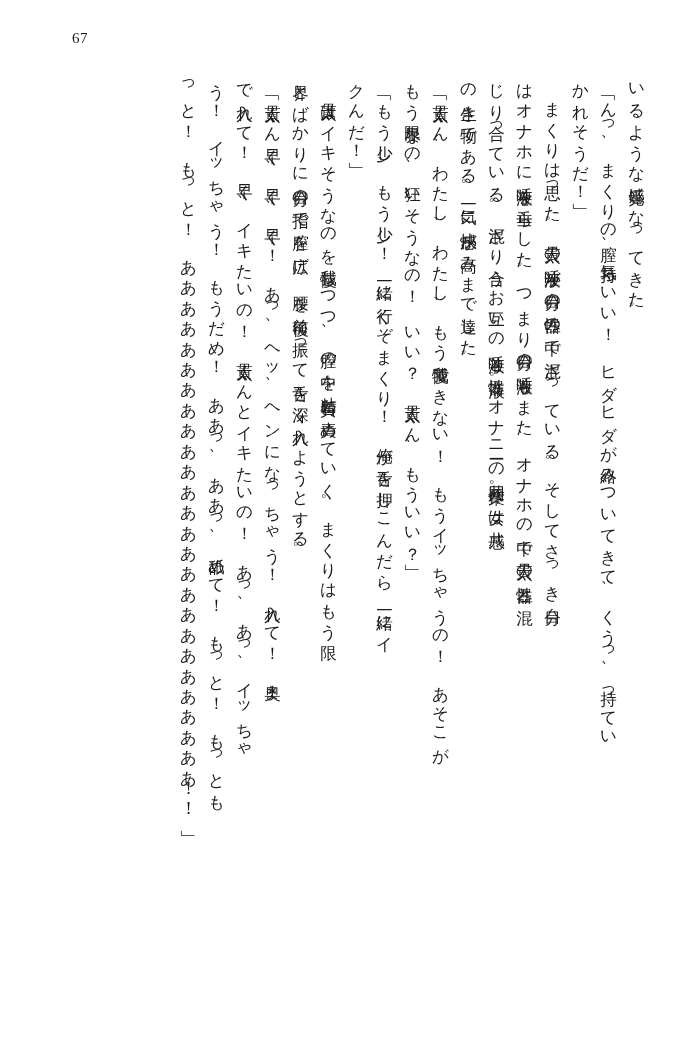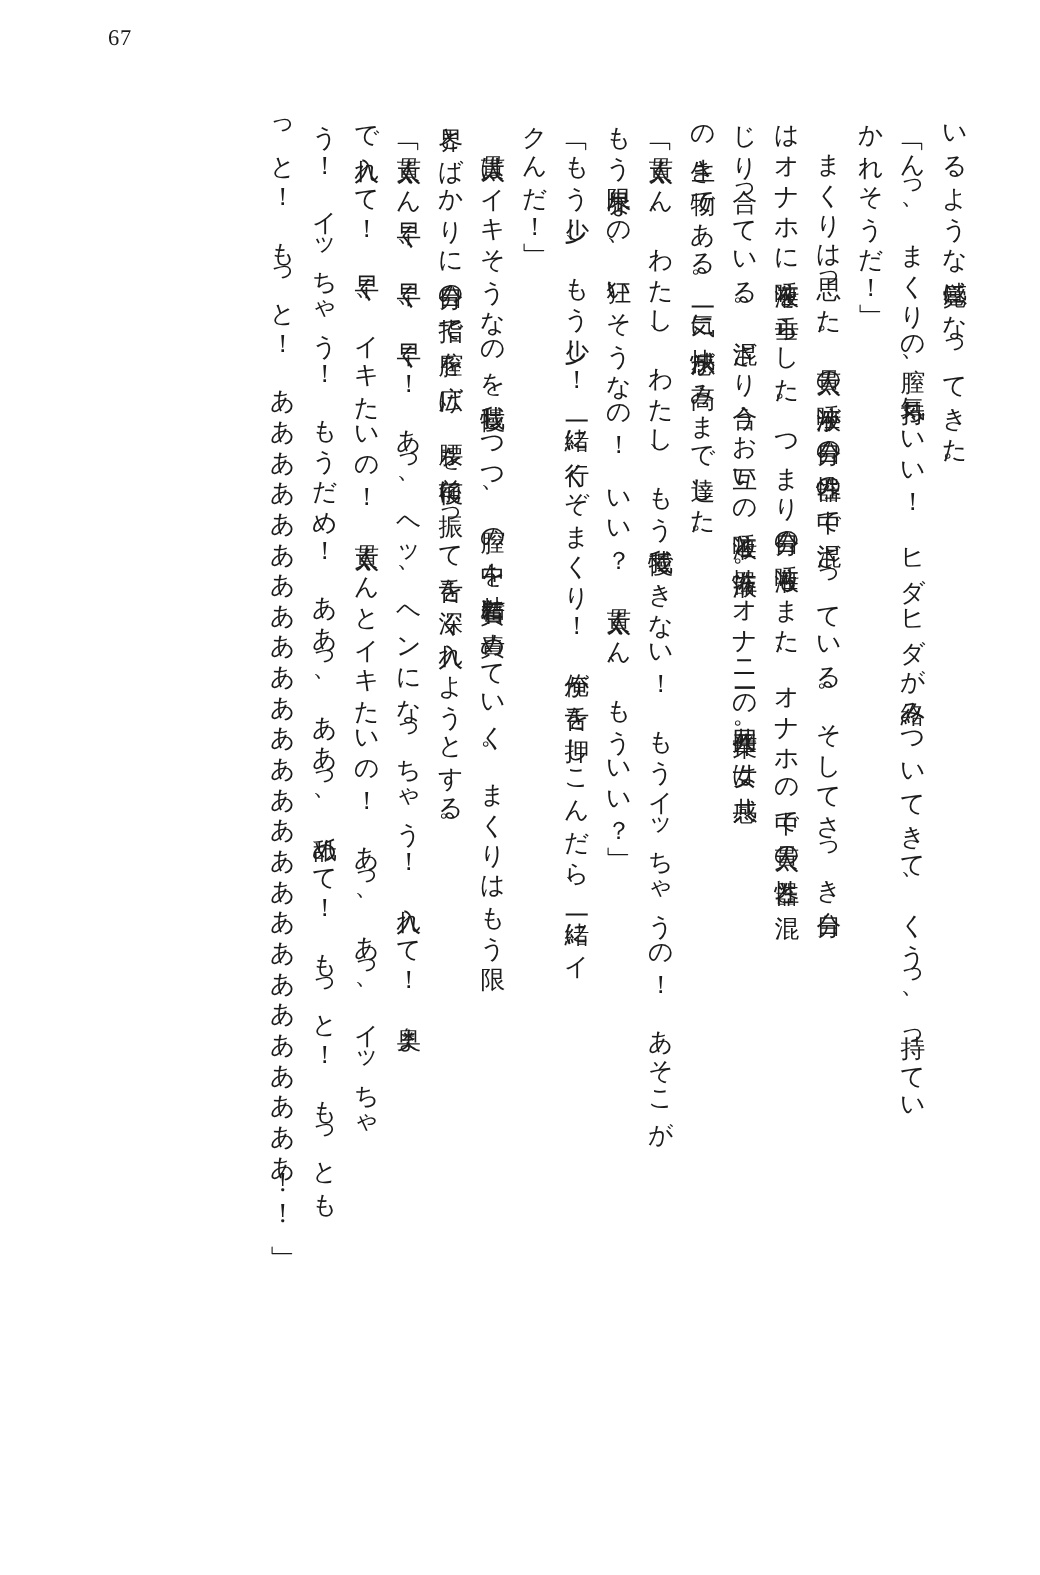--- a/index.html
+++ b/index.html
@@ -12,21 +12,21 @@
   }
   #page {
     position: relative;
     width: 693px;
     height: 1050px;
     background: #ffffff;
     overflow: hidden;
   }
   .page-number {
     position: absolute;
-    top: 18px;
+    top: 30px;
     left: 72px;
     font-size: 15px;
     color: #1a1a1a;
     font-family: "Liberation Serif", "DejaVu Serif", serif;
     letter-spacing: 0.5px;
   }
   .text-block {
     position: absolute;
     top: 72px;
     left: 40px;

